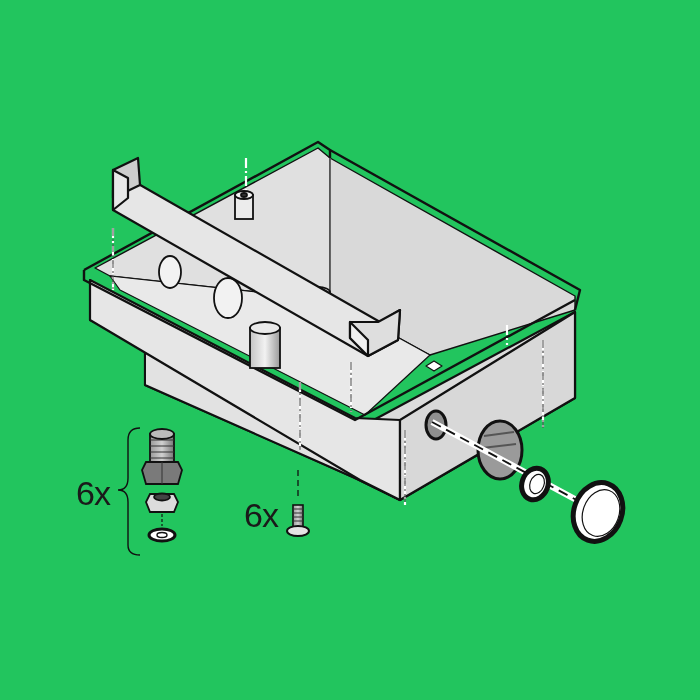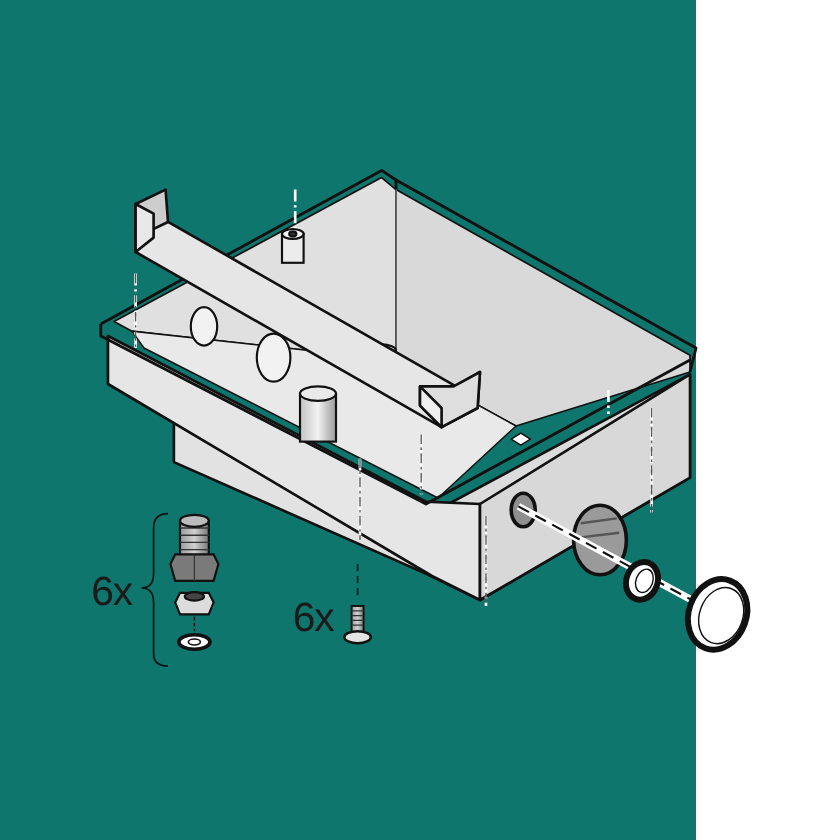--- a/index.html
+++ b/index.html
@@ -1,17 +1,17 @@
 <!DOCTYPE html>
 <html><head>
   <meta charset="utf-8">
   <style>
     html, body { margin: 0; padding: 0; background: #ffffff; }
     body { width: 700px; height: 700px; overflow: hidden; font-family: "Liberation Sans", sans-serif; }
-    .canvas { position: relative; width: 580px; height: 700px; background: #0f766e; }
+    .canvas { position: relative; width: 700px; height: 700px; background: #22c55e; }
     svg { position: absolute; left: 0; top: 0; }
     .qty-label {
       position: absolute;
       font-family: "Liberation Sans", sans-serif;
       font-size: 34px;
       color: #1a1a1a;
       line-height: 1;
       letter-spacing: -1px;
     }
   </style>

